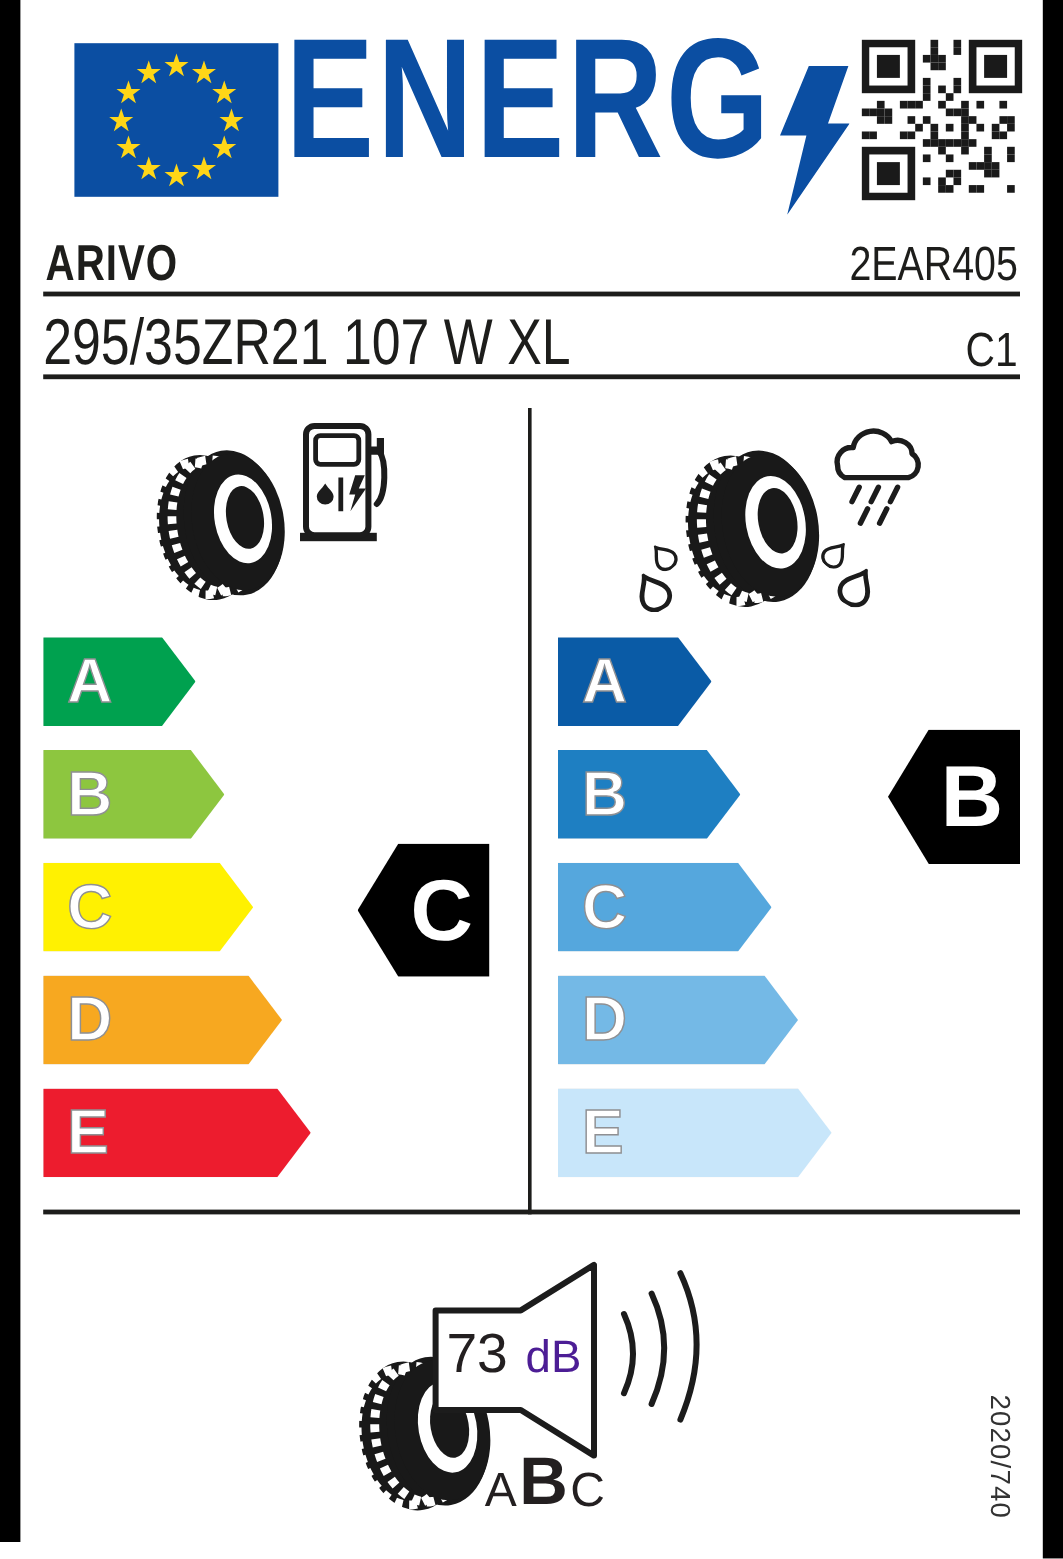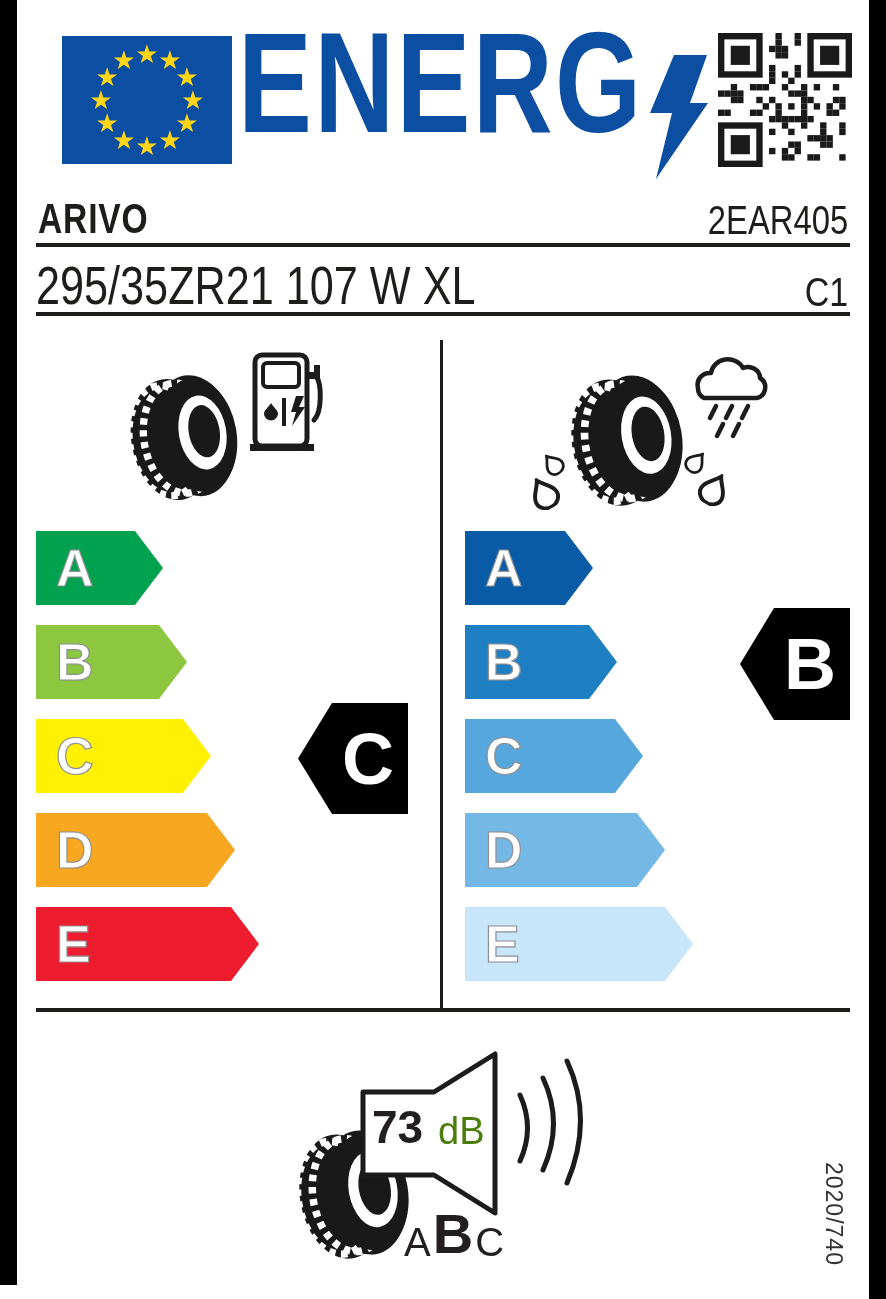--- a/index.html
+++ b/index.html
@@ -48,22 +48,22 @@
 
   
   .rating-arrow{position:absolute;width:110px;background:#000;display:flex;align-items:center;justify-content:center;
     clip-path:polygon(0 50%, 34px 0, 100% 0, 100% 100%, 34px 100%);}
   .rating-arrow .rletter{margin-left:30px;color:#fff;font-weight:bold;font-size:72px;line-height:1;}
   .fuel-rating{left:298px;top:703px;height:111px;}
   .wet-rating{left:740px;top:608px;height:112px;}
 
   
   .noise-svg{position:absolute;left:290px;top:1045px;width:370px;height:245px;}
-  .db-val{position:absolute;left:372px;top:1104px;font-size:46px;font-weight:bold;line-height:1;color:#231f20;}
-  .db-unit{position:absolute;left:438px;top:1112px;font-size:38px;line-height:1;color:#4d7c0f;}
+  .db-val{position:absolute;left:372px;top:1104px;font-size:46px;font-weight:normal;line-height:1;color:#231f20;}
+  .db-unit{position:absolute;left:438px;top:1112px;font-size:38px;line-height:1;color:#4c1d95;}
   .abc{position:absolute;left:404px;top:1206px;display:flex;align-items:flex-end;line-height:1;color:#231f20;}
   .abc .n-a,.abc .n-c{font-size:40px;}
   .abc .n-b{font-size:56px;font-weight:bold;margin:0 2px;}
   .regulation{position:absolute;left:822px;top:1162px;font-size:23px;color:#333;line-height:1;
     writing-mode:vertical-rl;letter-spacing:1px;}
 </style>
 </head>
 <body>
 
 <div class="label">

